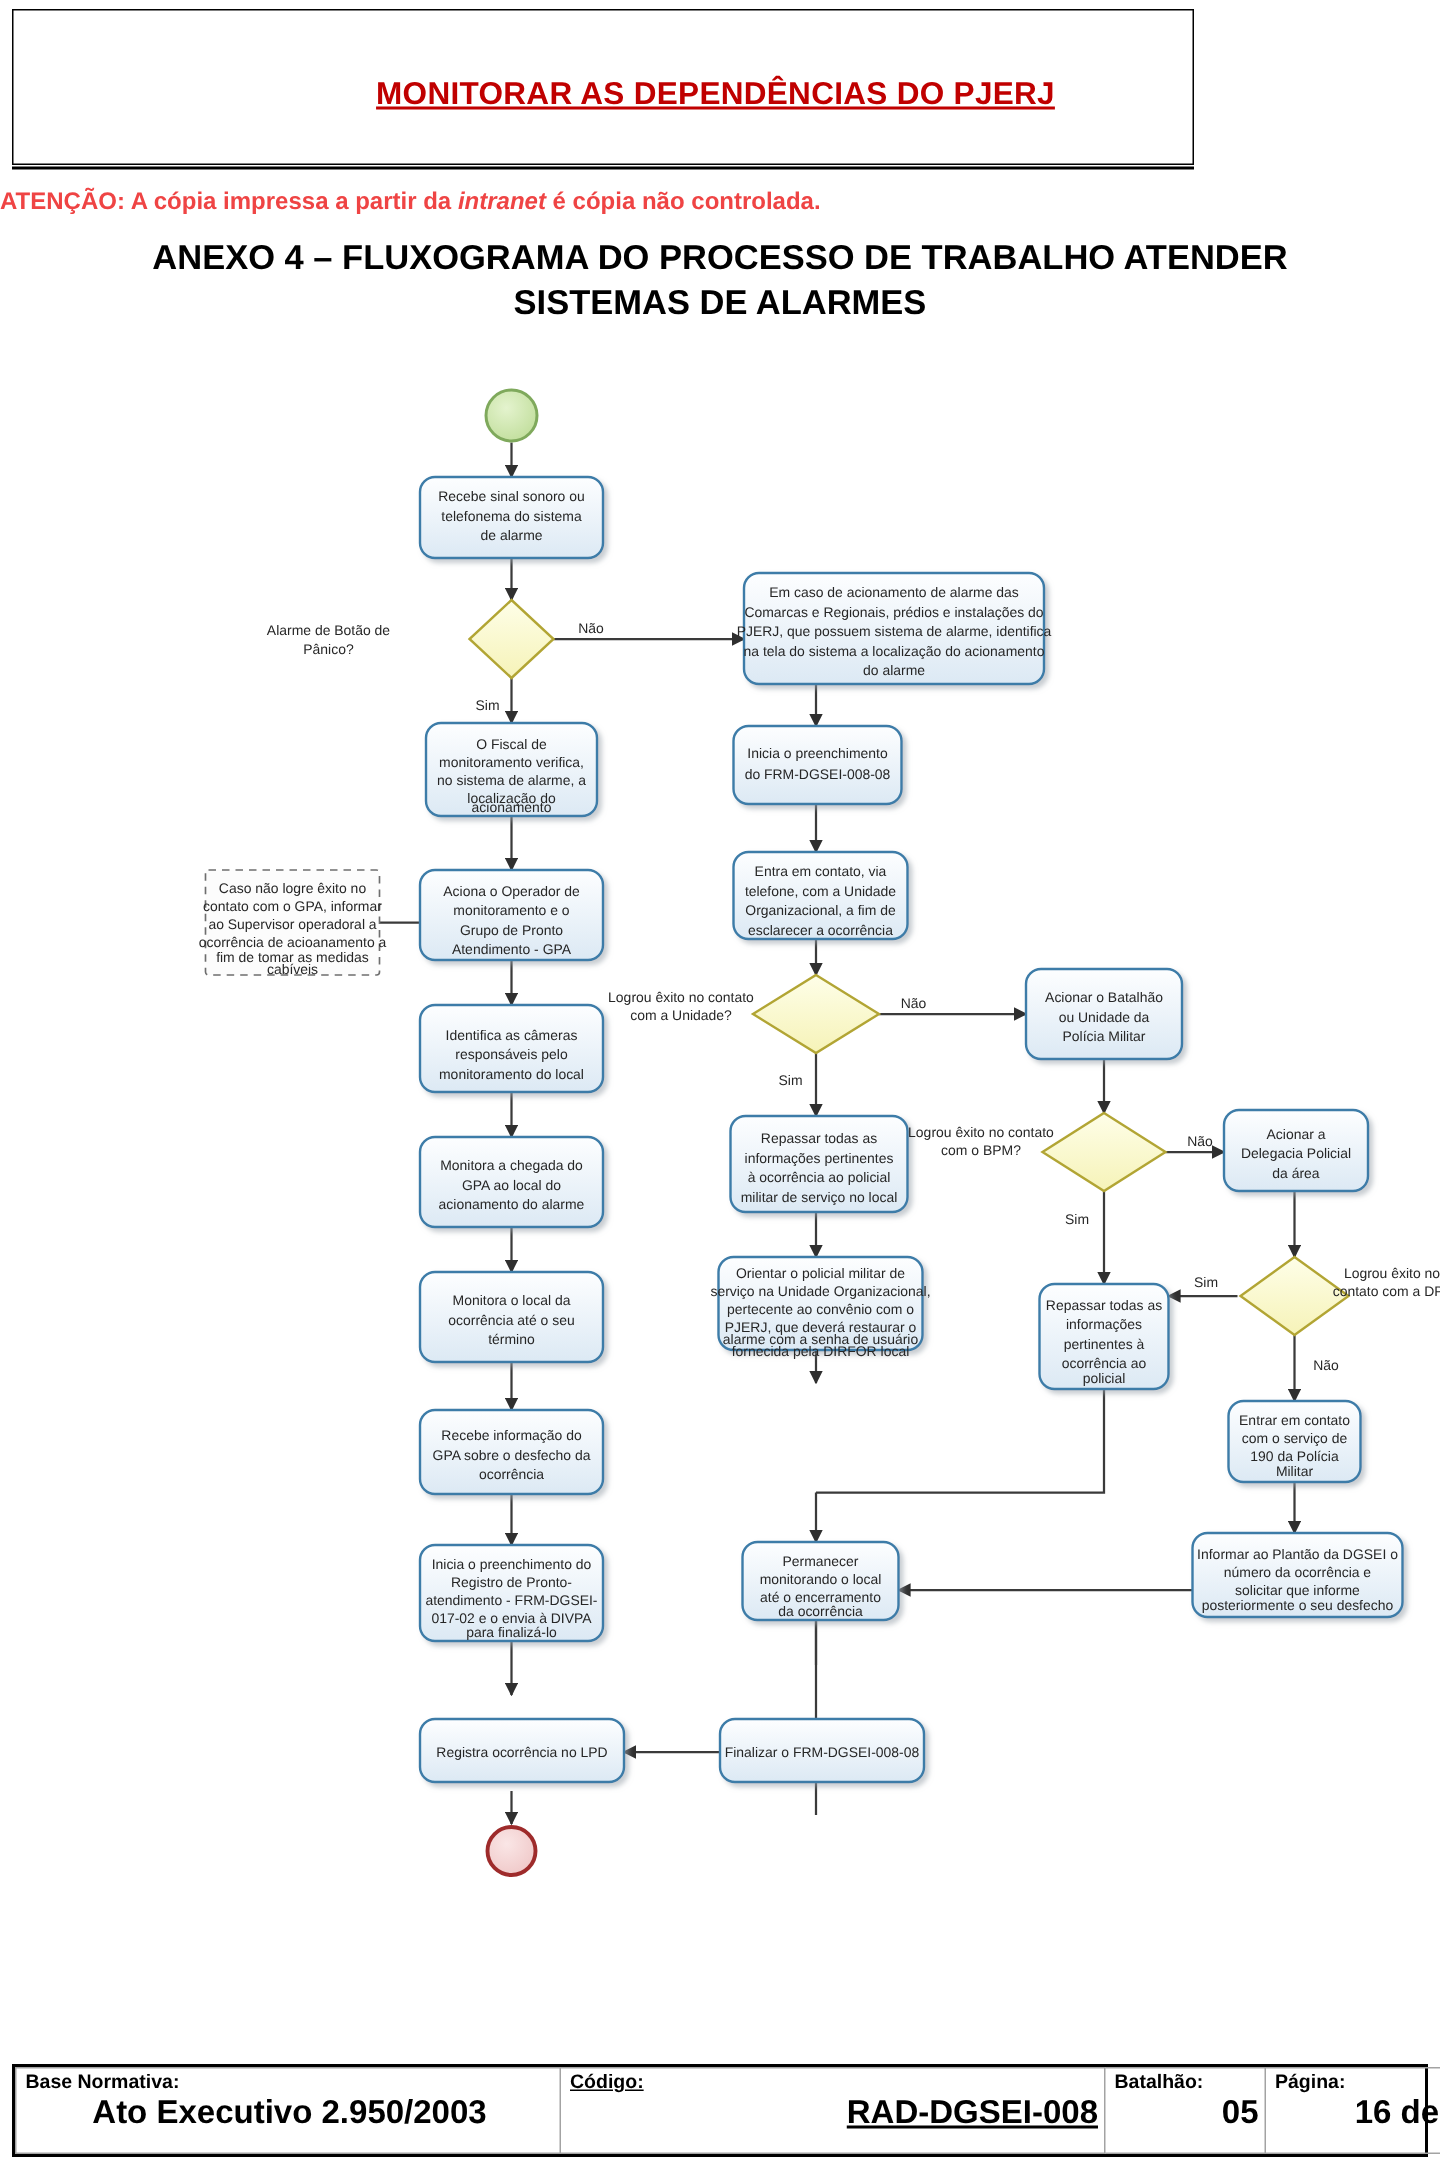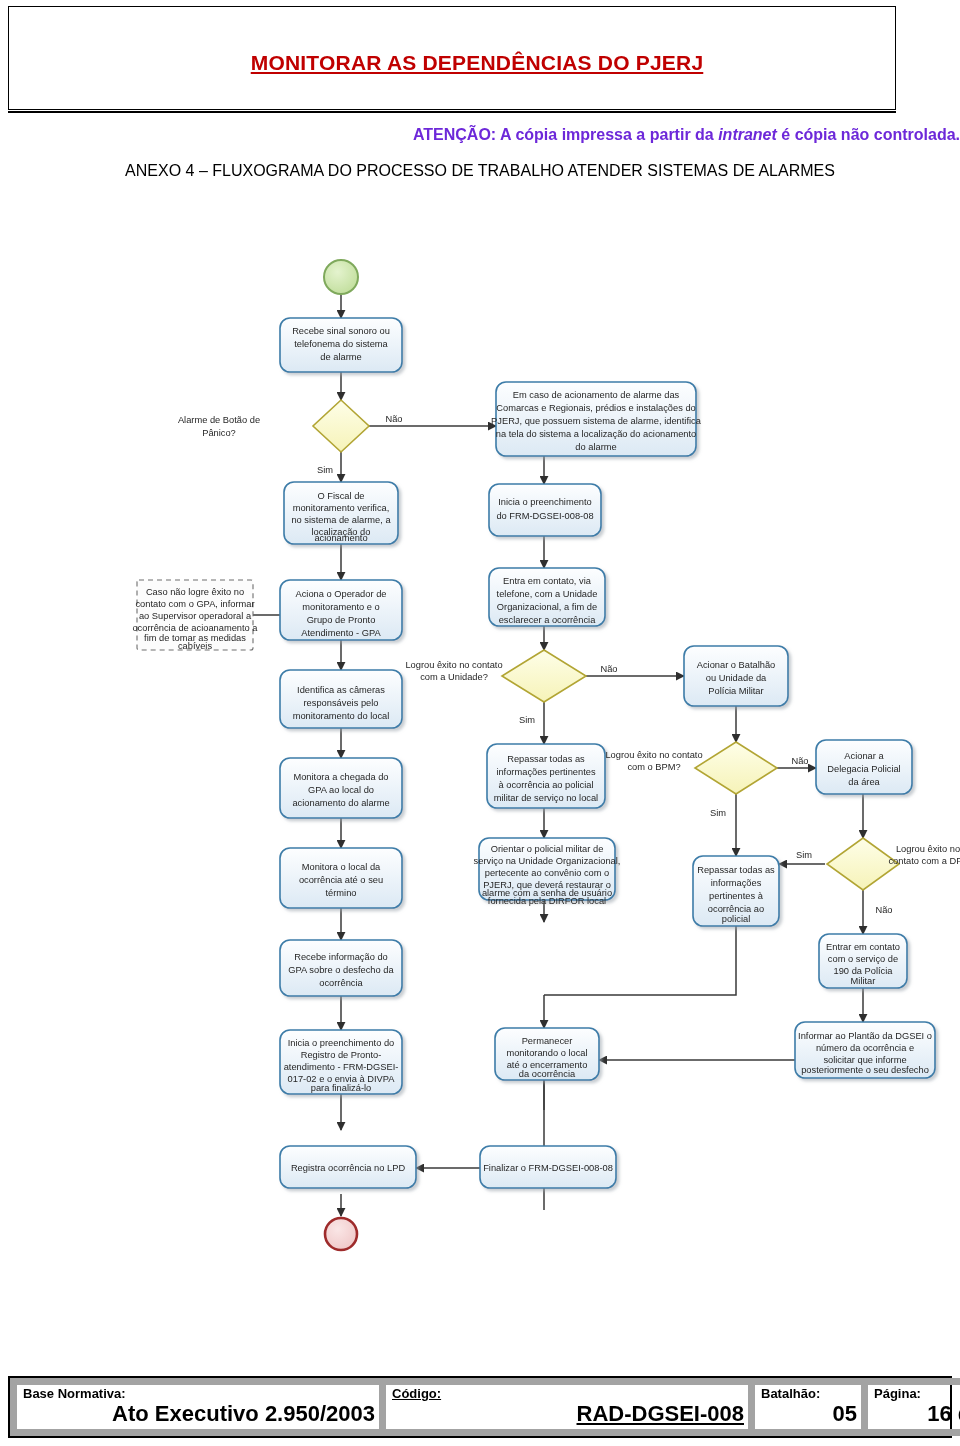--- a/index.html
+++ b/index.html
@@ -5,55 +5,55 @@
 <style>
   html,body{margin:0;padding:0;background:#ffffff;}
   body{
     width:960px;height:1446px;position:relative;overflow:hidden;
     font-family:"Liberation Sans", sans-serif;color:#000;
   }
   .page{position:absolute;inset:0;width:960px;height:1446px;background:#fff;}
 
   
   .hdr-box{
-    position:absolute;left:8px;top:6px;width:888px;height:104px;
+    position:absolute;left:8px;top:6px;width:788px;height:104px;
     border:1px solid #000;box-sizing:border-box;background:#fff;
   }
   .hdr-box:after{
     content:"";position:absolute;left:-1px;right:-1px;bottom:-4px;height:2px;background:#000;
   }
   .hdr-title{
     position:absolute;left:0;top:44px;width:936px;text-align:center;
     font-size:21px;font-weight:bold;color:#C00000;letter-spacing:.2px;
     text-decoration:underline;
   }
   .attn{
-    position:absolute;left:0;top:126px;width:960px;text-align:right;
-    font-size:16px;font-weight:bold;color:#6d28d9;
+    position:absolute;left:0;top:126px;width:960px;text-align:left;
+    font-size:16px;font-weight:bold;color:#ef4444;
   }
   .attn i{font-style:italic;}
   .anexo{
     position:absolute;left:60px;top:156px;width:840px;text-align:center;
-    font-size:16px;font-weight:normal;color:#000;line-height:30px;
+    font-size:23px;font-weight:bold;color:#000;line-height:30px;
   }
 
   
   .chart{position:absolute;left:0;top:250px;width:960px;height:1110px;padding-left:44px;}
   .chart svg{display:block;}
 
   
   .ftr{
     position:absolute;left:8px;top:1376px;width:944px;height:62px;
     border:2px solid #000;box-sizing:border-box;background:#fff;
   }
   .ftr table{width:100%;height:100%;border-collapse:collapse;table-layout:fixed;}
-  .ftr td{border:7px solid #a3a3a3;vertical-align:top;padding:1px 4px 0 6px;}
+  .ftr td{border:1px solid #a3a3a3;vertical-align:top;padding:1px 4px 0 6px;}
   .f-lbl{font-size:13px;font-weight:bold;line-height:15px;display:block;}
   .f-val{font-size:22px;font-weight:bold;line-height:26px;display:block;text-align:right;}
-  .f-val.left{}
+  .f-val.left{text-align:center;}
   .c1{width:352px;} .c2{width:352px;text-decoration:underline;} .c3{width:96px;} .c4{width:140px;}
 </style>
 </head>
 <body>
 
 <div class="page">
 
   <div class="hdr-box">
     <div class="hdr-title">MONITORAR AS DEPENDÊNCIAS DO PJERJ</div>
   </div>

